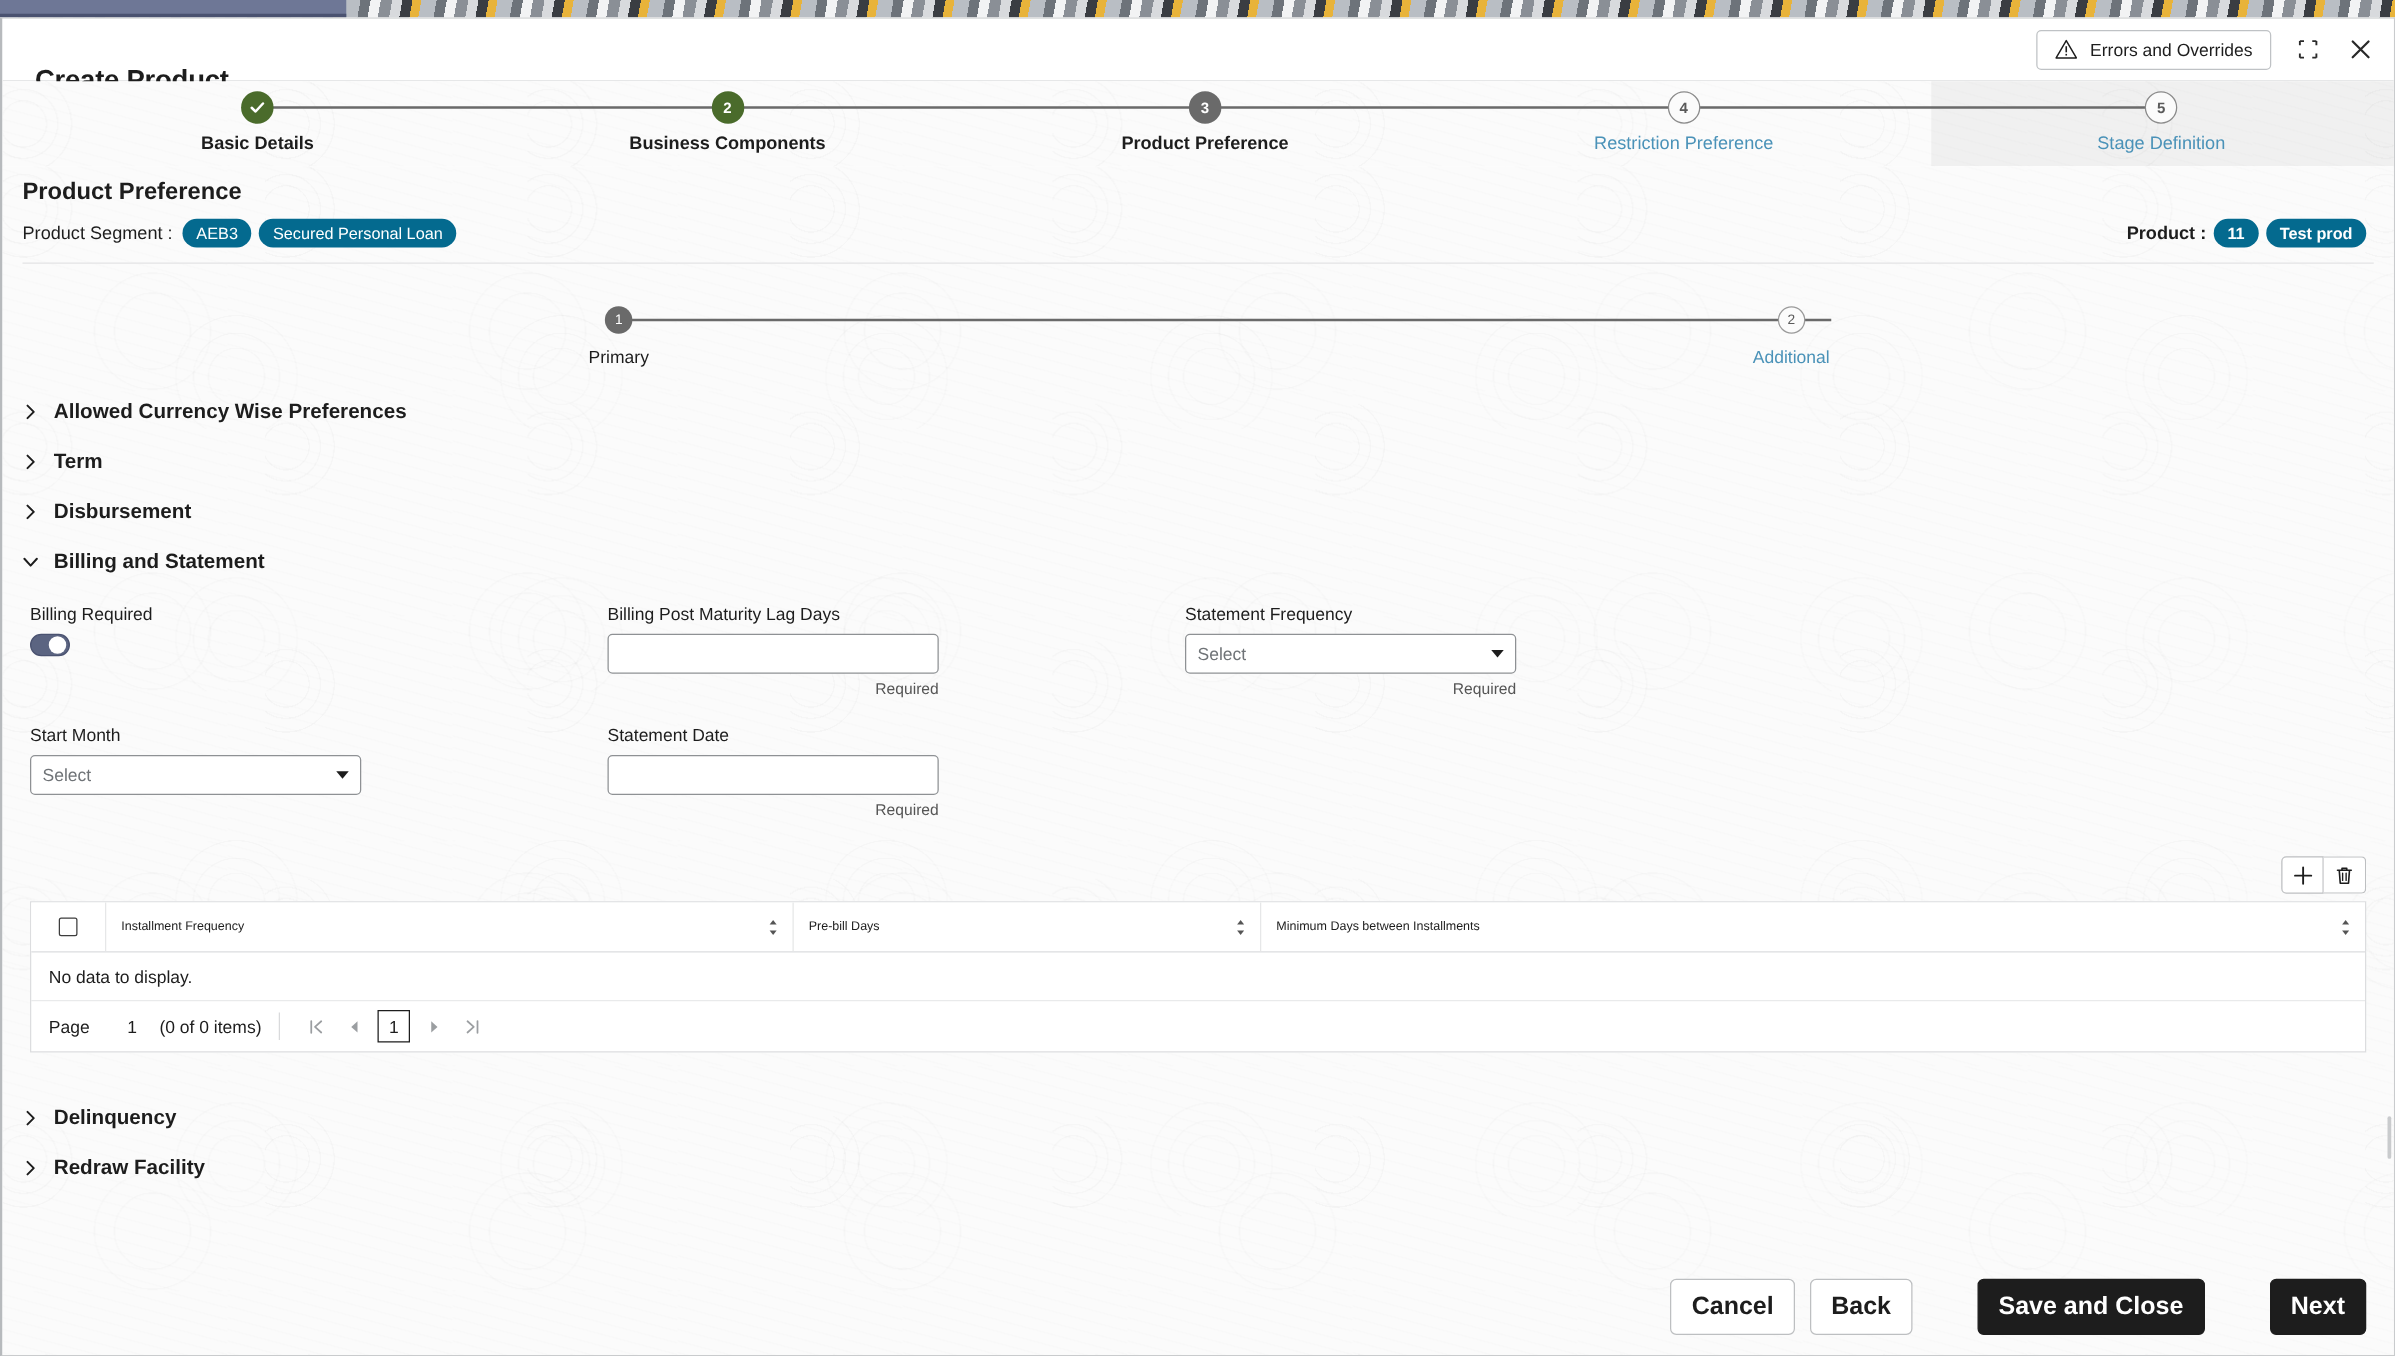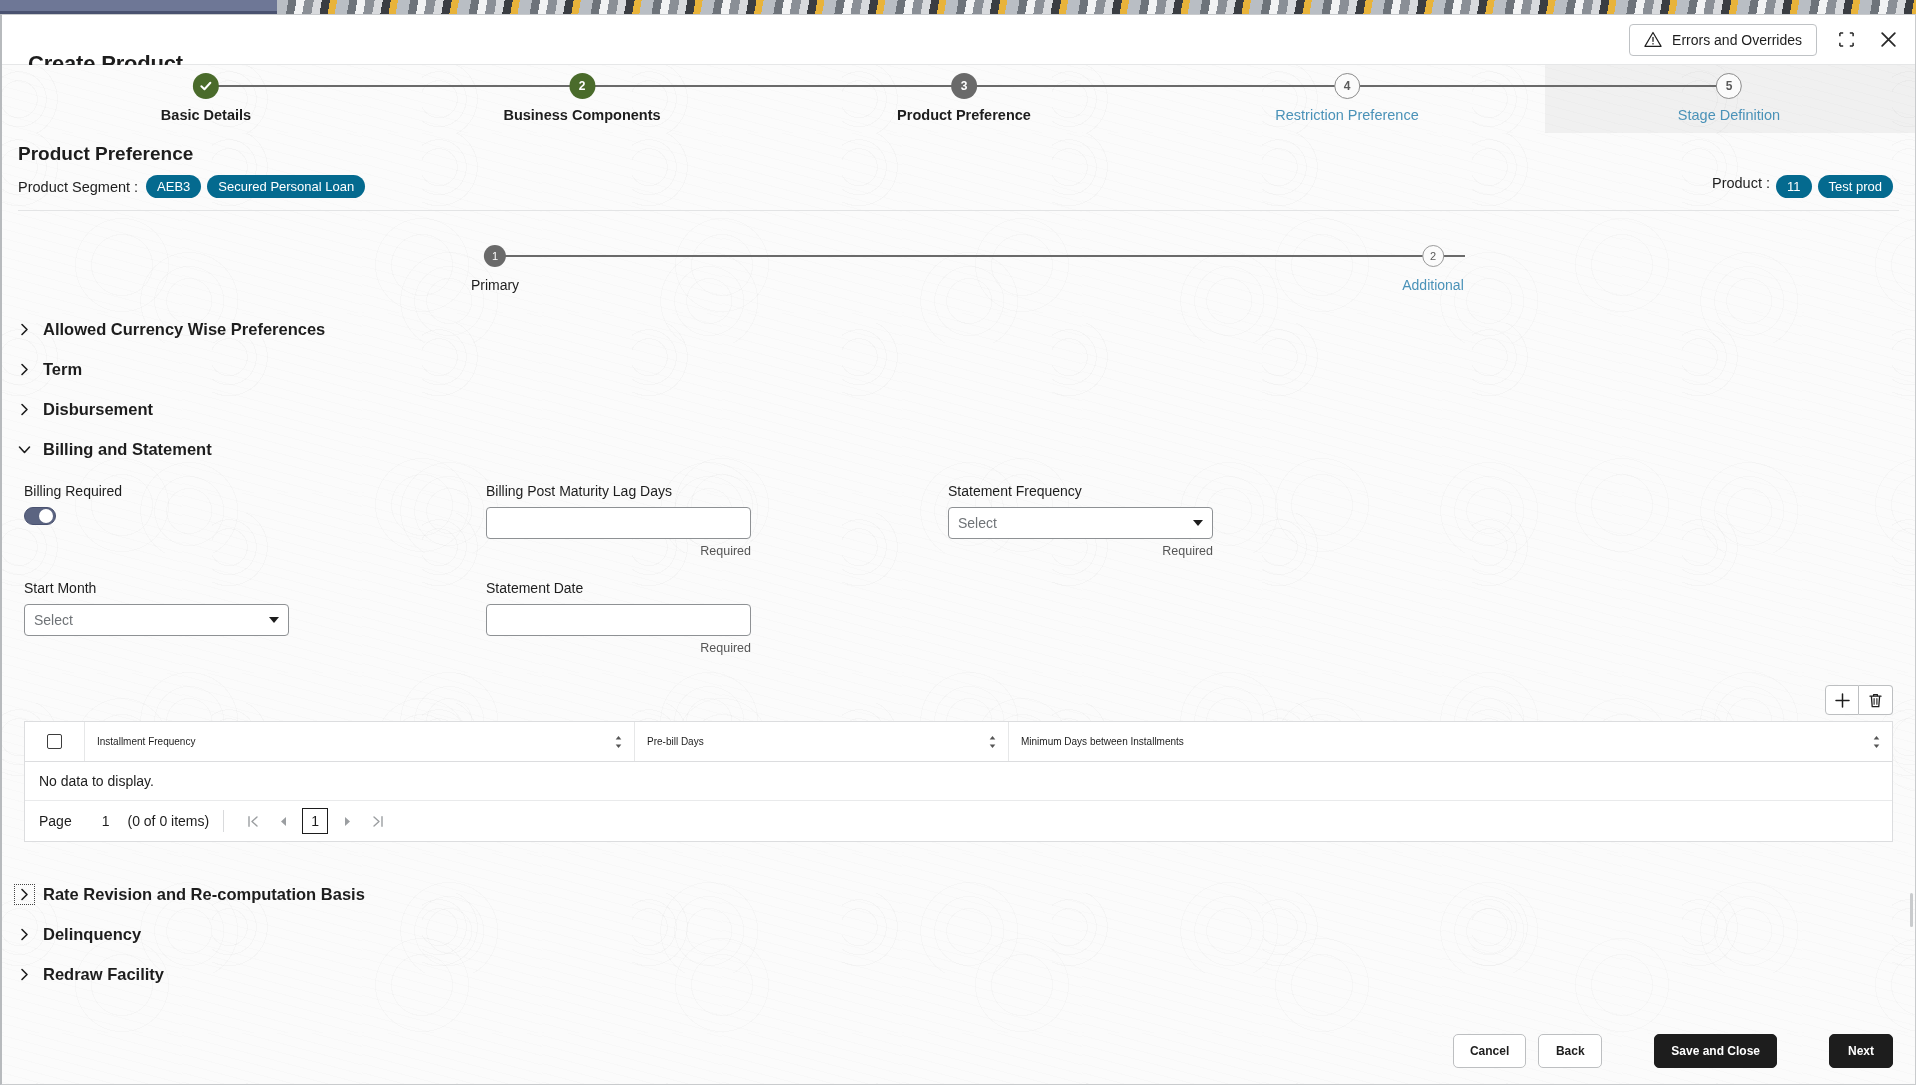--- a/index.html
+++ b/index.html
@@ -109,21 +109,21 @@
   .page-title { font-size: 19px; font-weight: bold; color: #1d1d1d; }
   .segment-row {
     display: flex; align-items: center; margin-top: 10px;
     padding-bottom: 12px; border-bottom: 1px solid #e3e4e5;
   }
   .segment-label { font-size: 14.5px; color: #1d1d1d; margin-right: 8px; }
   .chip {
     background: #046a8f; color: #fff; border-radius: 14px;
     font-size: 13px; padding: 4px 11px; margin-right: 6px; white-space: nowrap;
   }
-  .prod-right { margin-left: auto; display: flex; align-items: flex-start; }
+  .prod-right { margin-left: auto; display: flex; align-items: center; font-weight: bold; }
   .prod-right .segment-label { margin-right: 6px; }
 
   
   .substepper { position: relative; height: 72px; margin-top: 26px; }
   .sub-track {
     position: absolute; left: 500px; right: 450px; top: 18px; height: 2px;
     background: #6a6a6a;
   }
   .sub-step {
     position: absolute; top: 8px; display: flex; flex-direction: column; align-items: center;
@@ -228,22 +228,22 @@
     display: flex; align-items: center; justify-content: center;
     font-size: 14px; color: #1d1d1d; cursor: pointer; margin: 0 4px;
   }
 
   
   .footer {
     margin-top: auto; display: flex; justify-content: flex-end; align-items: center;
     gap: 12px; padding: 14px 22px 16px 22px;
   }
   .btn {
-    height: 34px; min-width: 64px; padding: 0 16px; border-radius: 5px;
-    font-size: 12px; font-weight: bold; cursor: pointer;
+    height: 45px; min-width: 64px; padding: 0 16px; border-radius: 5px;
+    font-size: 20px; font-weight: bold; cursor: pointer;
     font-family: "Liberation Sans", sans-serif;
   }
   .btn.ghost { background: #fff; border: 1px solid #bdbfc1; color: #1d1d1d; }
   .btn.dark { background: #1d1d1d; border: 1px solid #1d1d1d; color: #fff; margin-left: 40px; }
 
   
   .scroll-hint {
     position: absolute; right: 2px; top: 760px; width: 3px; height: 34px;
     background: #c9cbcd; border-radius: 2px;
   }
@@ -489,26 +489,20 @@
             <svg viewBox="0 0 13 13">
               <path d="M3 2 L8 6.5 L3 11" stroke="#9b9ea1" stroke-width="1.4" fill="none" stroke-linecap="round" stroke-linejoin="round"></path>
               <path d="M11 1.8 V11.2" stroke="#9b9ea1" stroke-width="1.4" stroke-linecap="round"></path>
             </svg>
           </div>
         </div>
       </div>
     </div>
 
     <div class="acc-list" style="margin-top:32px">
-      <div class="acc-header focus">
-        <svg class="chev" viewBox="0 0 13 13">
-          <path d="M4 1.5 L9 6.5 L4 11.5" stroke="#1d1d1d" stroke-width="1.6" fill="none" stroke-linecap="round" stroke-linejoin="round"></path>
-        </svg>
-        <span class="acc-title">Rate Revision and Re-computation Basis</span>
-      </div>
       <div class="acc-header">
         <svg class="chev" viewBox="0 0 13 13">
           <path d="M4 1.5 L9 6.5 L4 11.5" stroke="#1d1d1d" stroke-width="1.6" fill="none" stroke-linecap="round" stroke-linejoin="round"></path>
         </svg>
         <span class="acc-title">Delinquency</span>
       </div>
       <div class="acc-header">
         <svg class="chev" viewBox="0 0 13 13">
           <path d="M4 1.5 L9 6.5 L4 11.5" stroke="#1d1d1d" stroke-width="1.6" fill="none" stroke-linecap="round" stroke-linejoin="round"></path>
         </svg>

